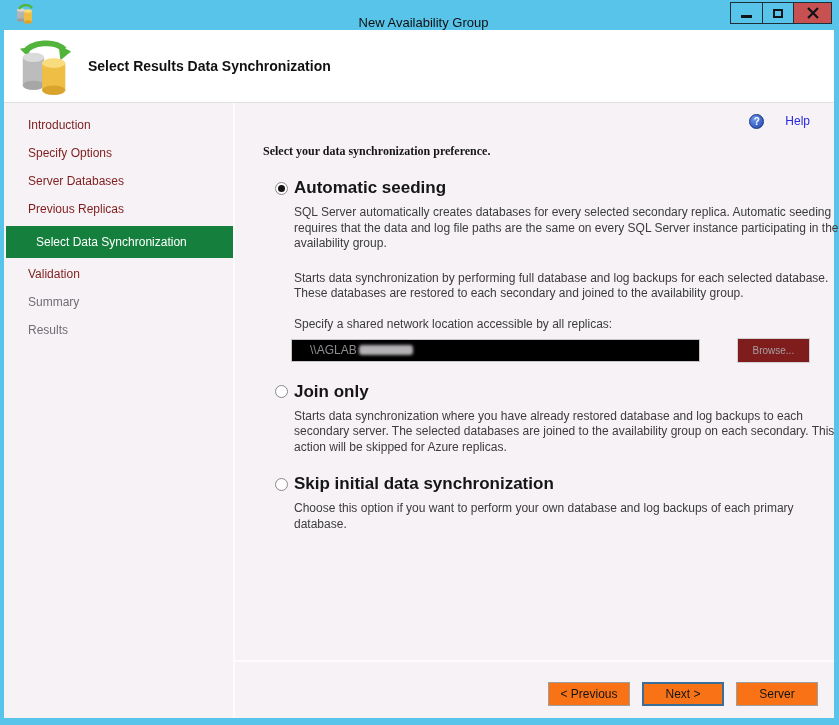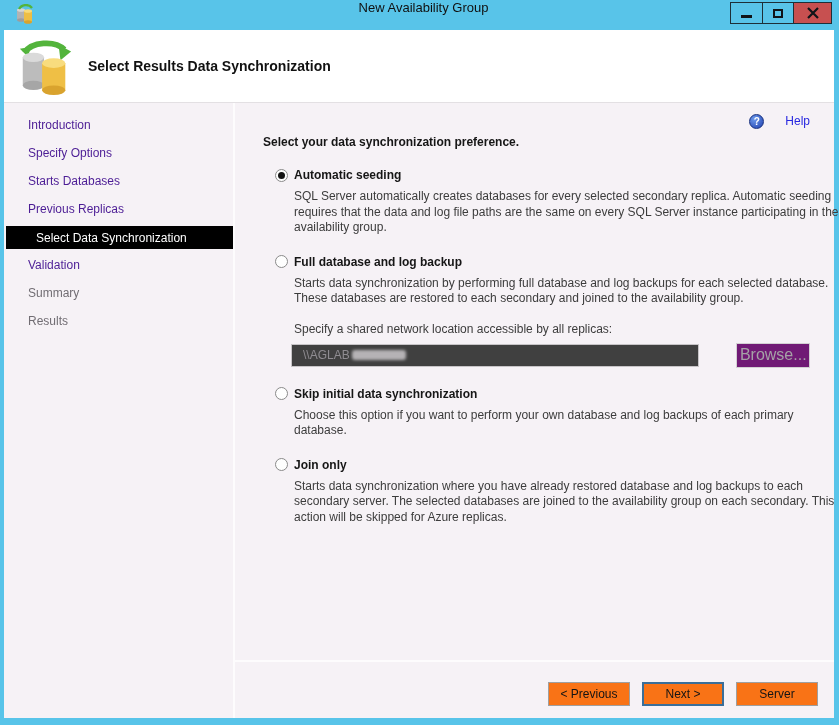--- a/index.html
+++ b/index.html
@@ -4,21 +4,21 @@
 <style>
   * { margin:0; padding:0; box-sizing:border-box; }
   html,body { background:#4e4a51; font-family:"Liberation Sans", sans-serif; }
   .window{
     position:relative; width:839px; height:725px;
     background:#58c4e9; overflow:hidden;
   }
   
   .titlebar{
     position:absolute; top:0; left:8px; right:0; height:44px;
-    display:flex; align-items:flex-start;
+    display:flex; align-items:center;
   }
   .titlebar-icon{ position:absolute; left:8px; top:4px; width:18px; height:20px; }
   .titlebar-title{
     width:100%; text-align:center; font-size:13px; color:#101010;
   }
   .window-controls{
     position:absolute; top:2px; right:7px; height:22px;
     display:flex; border:1px solid #1d2f38; background:transparent;
   }
   .win-btn{
@@ -40,70 +40,70 @@
   }
   .header-icon{ width:58px; height:58px; margin:4px 14px 0 12px; }
   .header-title{ font-size:14px; font-weight:bold; color:#111111; }
   .body{ flex:1; display:flex; min-height:0; }
   
   .sidebar{ width:229px; flex:0 0 auto; padding-top:8px; }
   .side-item{
     height:28px; display:flex; align-items:center; padding-left:24px;
     font-size:12px; cursor:default; white-space:nowrap;
   }
-  .side-item.link{ color:#4c1d95; }
+  .side-item.link{ color:#7f1d1d; }
   .side-item.active{
-    background:#000000; color:#ffffff; height:23px; margin:3px 0 2px 2px;padding-left:30px;
+    background:#15803d; color:#ffffff; height:32px; margin:3px 0 2px 2px;padding-left:30px;
   }
   .side-item.disabled{ color:#716d73; }
   
   .main{
     flex:1; display:flex; flex-direction:column; min-width:0;
     border-left:2px solid #fdfcfd;
   }
   .content{ flex:1; padding:8px 24px 0 28px; }
   .help-row{ display:flex; justify-content:flex-end; align-items:center; height:20px; }
   .help-link{ display:flex; align-items:center; gap:21px; color:#2727e0; font-size:12px; cursor:pointer; }
   .help-icon{
     width:15px; height:15px; border-radius:50%;
     background:radial-gradient(circle at 35% 30%, #6d9bec, #1f3fae);
     color:#ffffff; font-size:10px; font-weight:bold;
     display:flex; align-items:center; justify-content:center;
     border:1px solid #16307f;
   }
   .help-icon::after{ content:"?"; }
-  .prompt{ margin-top:4px; font-size:12px; font-weight:bold; color:#161616; }
+  .prompt{ margin-top:13px; font-size:12px; font-weight:bold; color:#161616;font-family:Liberation Serif, serif; }
   .option{ margin-top:19px; }
   .option-head{ display:flex; align-items:center; }
   .radio{
     width:13px; height:13px; margin-left:12px; border:1px solid #8a8a8a;
     border-radius:50%; background:#fefefe; flex:0 0 auto;
   }
   .radio.checked{ display:flex; align-items:center; justify-content:center; }
   .radio.checked::after{ content:""; width:7px; height:7px; border-radius:50%; background:#141414; }
-  .option-label{ margin-left:6px; font-size:12px; font-weight:bold; color:#161616; cursor:default; }
+  .option-label{ margin-left:6px; font-size:17px; font-weight:bold; color:#161616; cursor:default; }
   .option-desc{
     margin:7px 0 0 31px; width:552px;
     font-size:12px; line-height:15.5px; color:#3c3c3c;
   }
   .share-label{ margin:15px 0 0 31px; font-size:12px; color:#3c3c3c; }
   .share-row{ display:flex; align-items:center; margin:7px 0 0 28px; }
   .share-input{
-    width:438px; height:23px; background:#404040; border:1px solid #c7c4c7;
+    width:438px; height:23px; background:#000000; border:1px solid #c7c4c7;
     font-family:"Liberation Sans", sans-serif; font-size:12px; color:#8f8c91;
-    padding:0 11px; display:flex; align-items:center;
+    padding:0 18px; display:flex; align-items:center;
   }
   .redacted{
     display:inline-block; width:54px; height:10px; margin-left:2px;
     background:#b5b2b5; border-radius:3px; filter:blur(1.6px);
   }
   .browse-btn{
     margin-left:37px; width:79px; height:25px;
-    background:#701a75; border:1px solid #d3d0d3; color:#a5a2a6;
-    font-family:"Liberation Sans", sans-serif; font-size:16px;
+    background:#7f1d1d; border:1px solid #d3d0d3; color:#a5a2a6;
+    font-family:"Liberation Sans", sans-serif; font-size:10px;
   }
   
   .footer{
     flex:0 0 auto; height:58px; border-top:2px solid #fdfcfd;
     display:flex; justify-content:flex-end; align-items:flex-start;
     gap:12px; padding:20px 16px 0 0; background:#f6f2f6;
   }
   .btn{
     width:82px; height:24px; background:#f97316; border:1px solid #9f9f9f;
     font-family:"Liberation Sans", sans-serif; font-size:12px; color:#141414;
@@ -157,21 +157,21 @@
         <ellipse cx="39" cy="25" rx="12" ry="5" fill="#f8dc7e"></ellipse>
       </svg>
       <div class="header-title">Select Results Data Synchronization</div>
     </div>
 
     <div class="body">
 
       <div class="sidebar">
         <div class="side-item link">Introduction</div>
         <div class="side-item link">Specify Options</div>
-        <div class="side-item link">Starts Databases</div>
+        <div class="side-item link">Server Databases</div>
         <div class="side-item link">Previous Replicas</div>
         <div class="side-item active">Select Data Synchronization</div>
         <div class="side-item link">Validation</div>
         <div class="side-item disabled">Summary</div>
         <div class="side-item disabled">Results</div>
       </div>
 
       <div class="main">
         <div class="content">
 
@@ -186,49 +186,45 @@
 
           <div class="option">
             <div class="option-head">
               <span class="radio checked"></span>
               <span class="option-label">Automatic seeding</span>
             </div>
             <div class="option-desc">SQL Server automatically creates databases for every selected secondary replica. Automatic seeding requires that the data and log file paths are the same on every SQL Server instance participating in the availability group.</div>
           </div>
 
           <div class="option">
-            <div class="option-head">
-              <span class="radio"></span>
-              <span class="option-label">Full database and log backup</span>
-            </div>
             <div class="option-desc">Starts data synchronization by performing full database and log backups for each selected database. These databases are restored to each secondary and joined to the availability group.</div>
             <div class="share-label">Specify a shared network location accessible by all replicas:</div>
             <div class="share-row">
               <div class="share-input">
                 <span>\\AGLAB</span>
                 <span class="redacted"></span>
               </div>
               <button class="browse-btn">Browse...</button>
             </div>
           </div>
 
           <div class="option">
             <div class="option-head">
               <span class="radio"></span>
-              <span class="option-label">Skip initial data synchronization</span>
-            </div>
-            <div class="option-desc">Choose this option if you want to perform your own database and log backups of each primary database.</div>
+              <span class="option-label">Join only</span>
+            </div>
+            <div class="option-desc">Starts data synchronization where you have already restored database and log backups to each secondary server. The selected databases are joined to the availability group on each secondary. This action will be skipped for Azure replicas.</div>
           </div>
 
           <div class="option">
             <div class="option-head">
               <span class="radio"></span>
-              <span class="option-label">Join only</span>
-            </div>
-            <div class="option-desc">Starts data synchronization where you have already restored database and log backups to each secondary server. The selected databases are joined to the availability group on each secondary. This action will be skipped for Azure replicas.</div>
+              <span class="option-label">Skip initial data synchronization</span>
+            </div>
+            <div class="option-desc">Choose this option if you want to perform your own database and log backups of each primary database.</div>
           </div>
 
         </div>
 
         <div class="footer">
           <button class="btn">&lt; Previous</button>
           <button class="btn default">Next &gt;</button>
           <button class="btn">Server</button>
         </div>
       </div>

